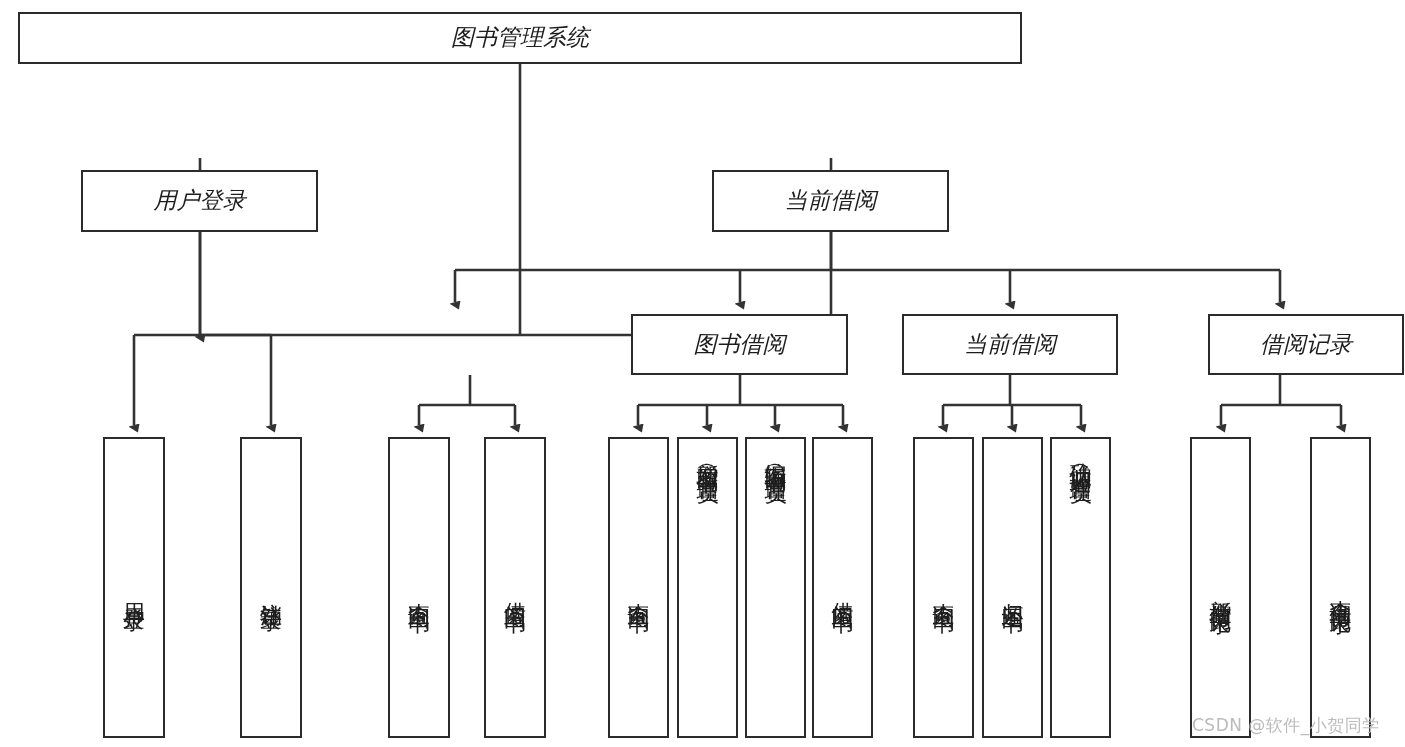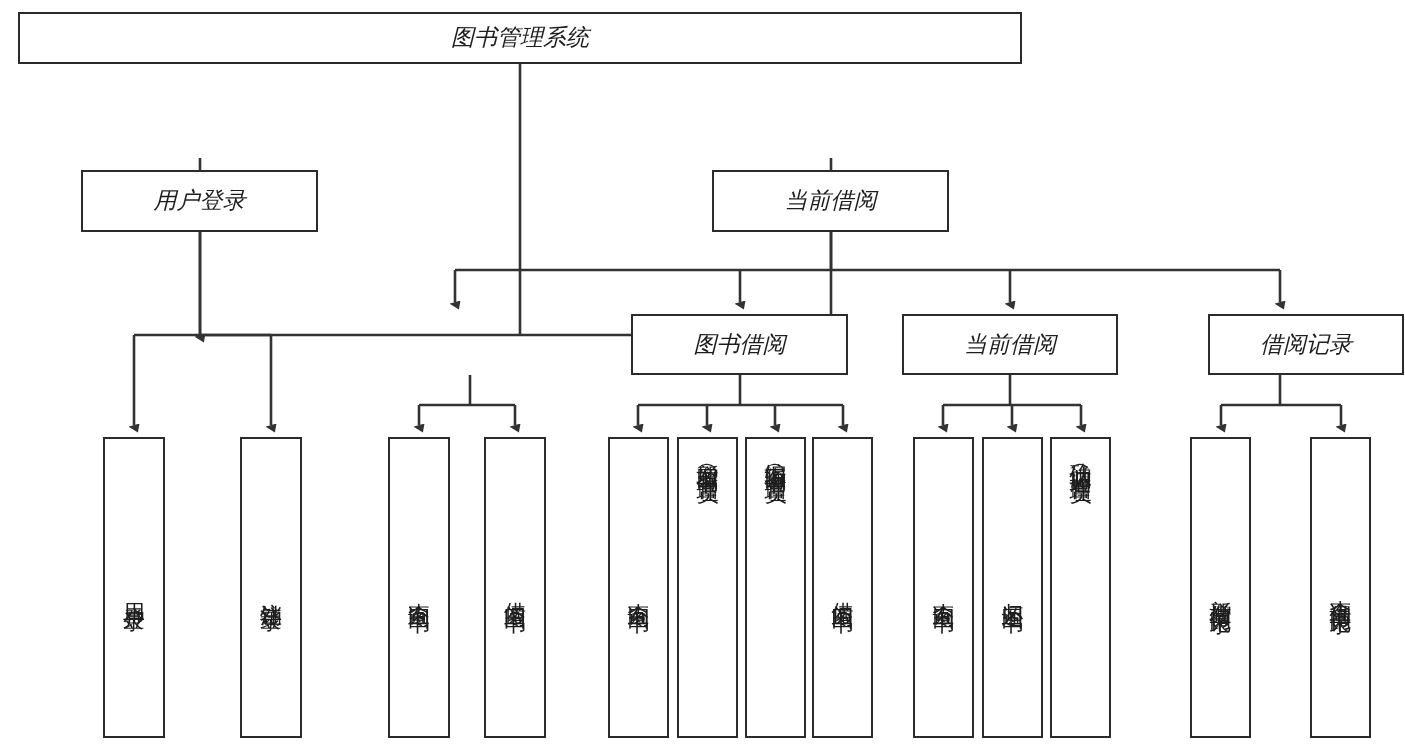--- a/index.html
+++ b/index.html
@@ -187,13 +187,14 @@
     <span class="node-label">确认归还（管理员）</span>
   </div>
 
   <div class="node vertical" style="left:1190px; top:437px; width:61px; height:301px; align-items:center;">
     <span class="node-label">新增借阅记录</span>
   </div>
   <div class="node vertical" style="left:1310px; top:437px; width:61px; height:301px; align-items:center;">
     <span class="node-label">查询借阅记录</span>
   </div>
 
+  <div class="watermark">CSDN @软件_小贺同学</div>
 </div>
 
 </body></html>

